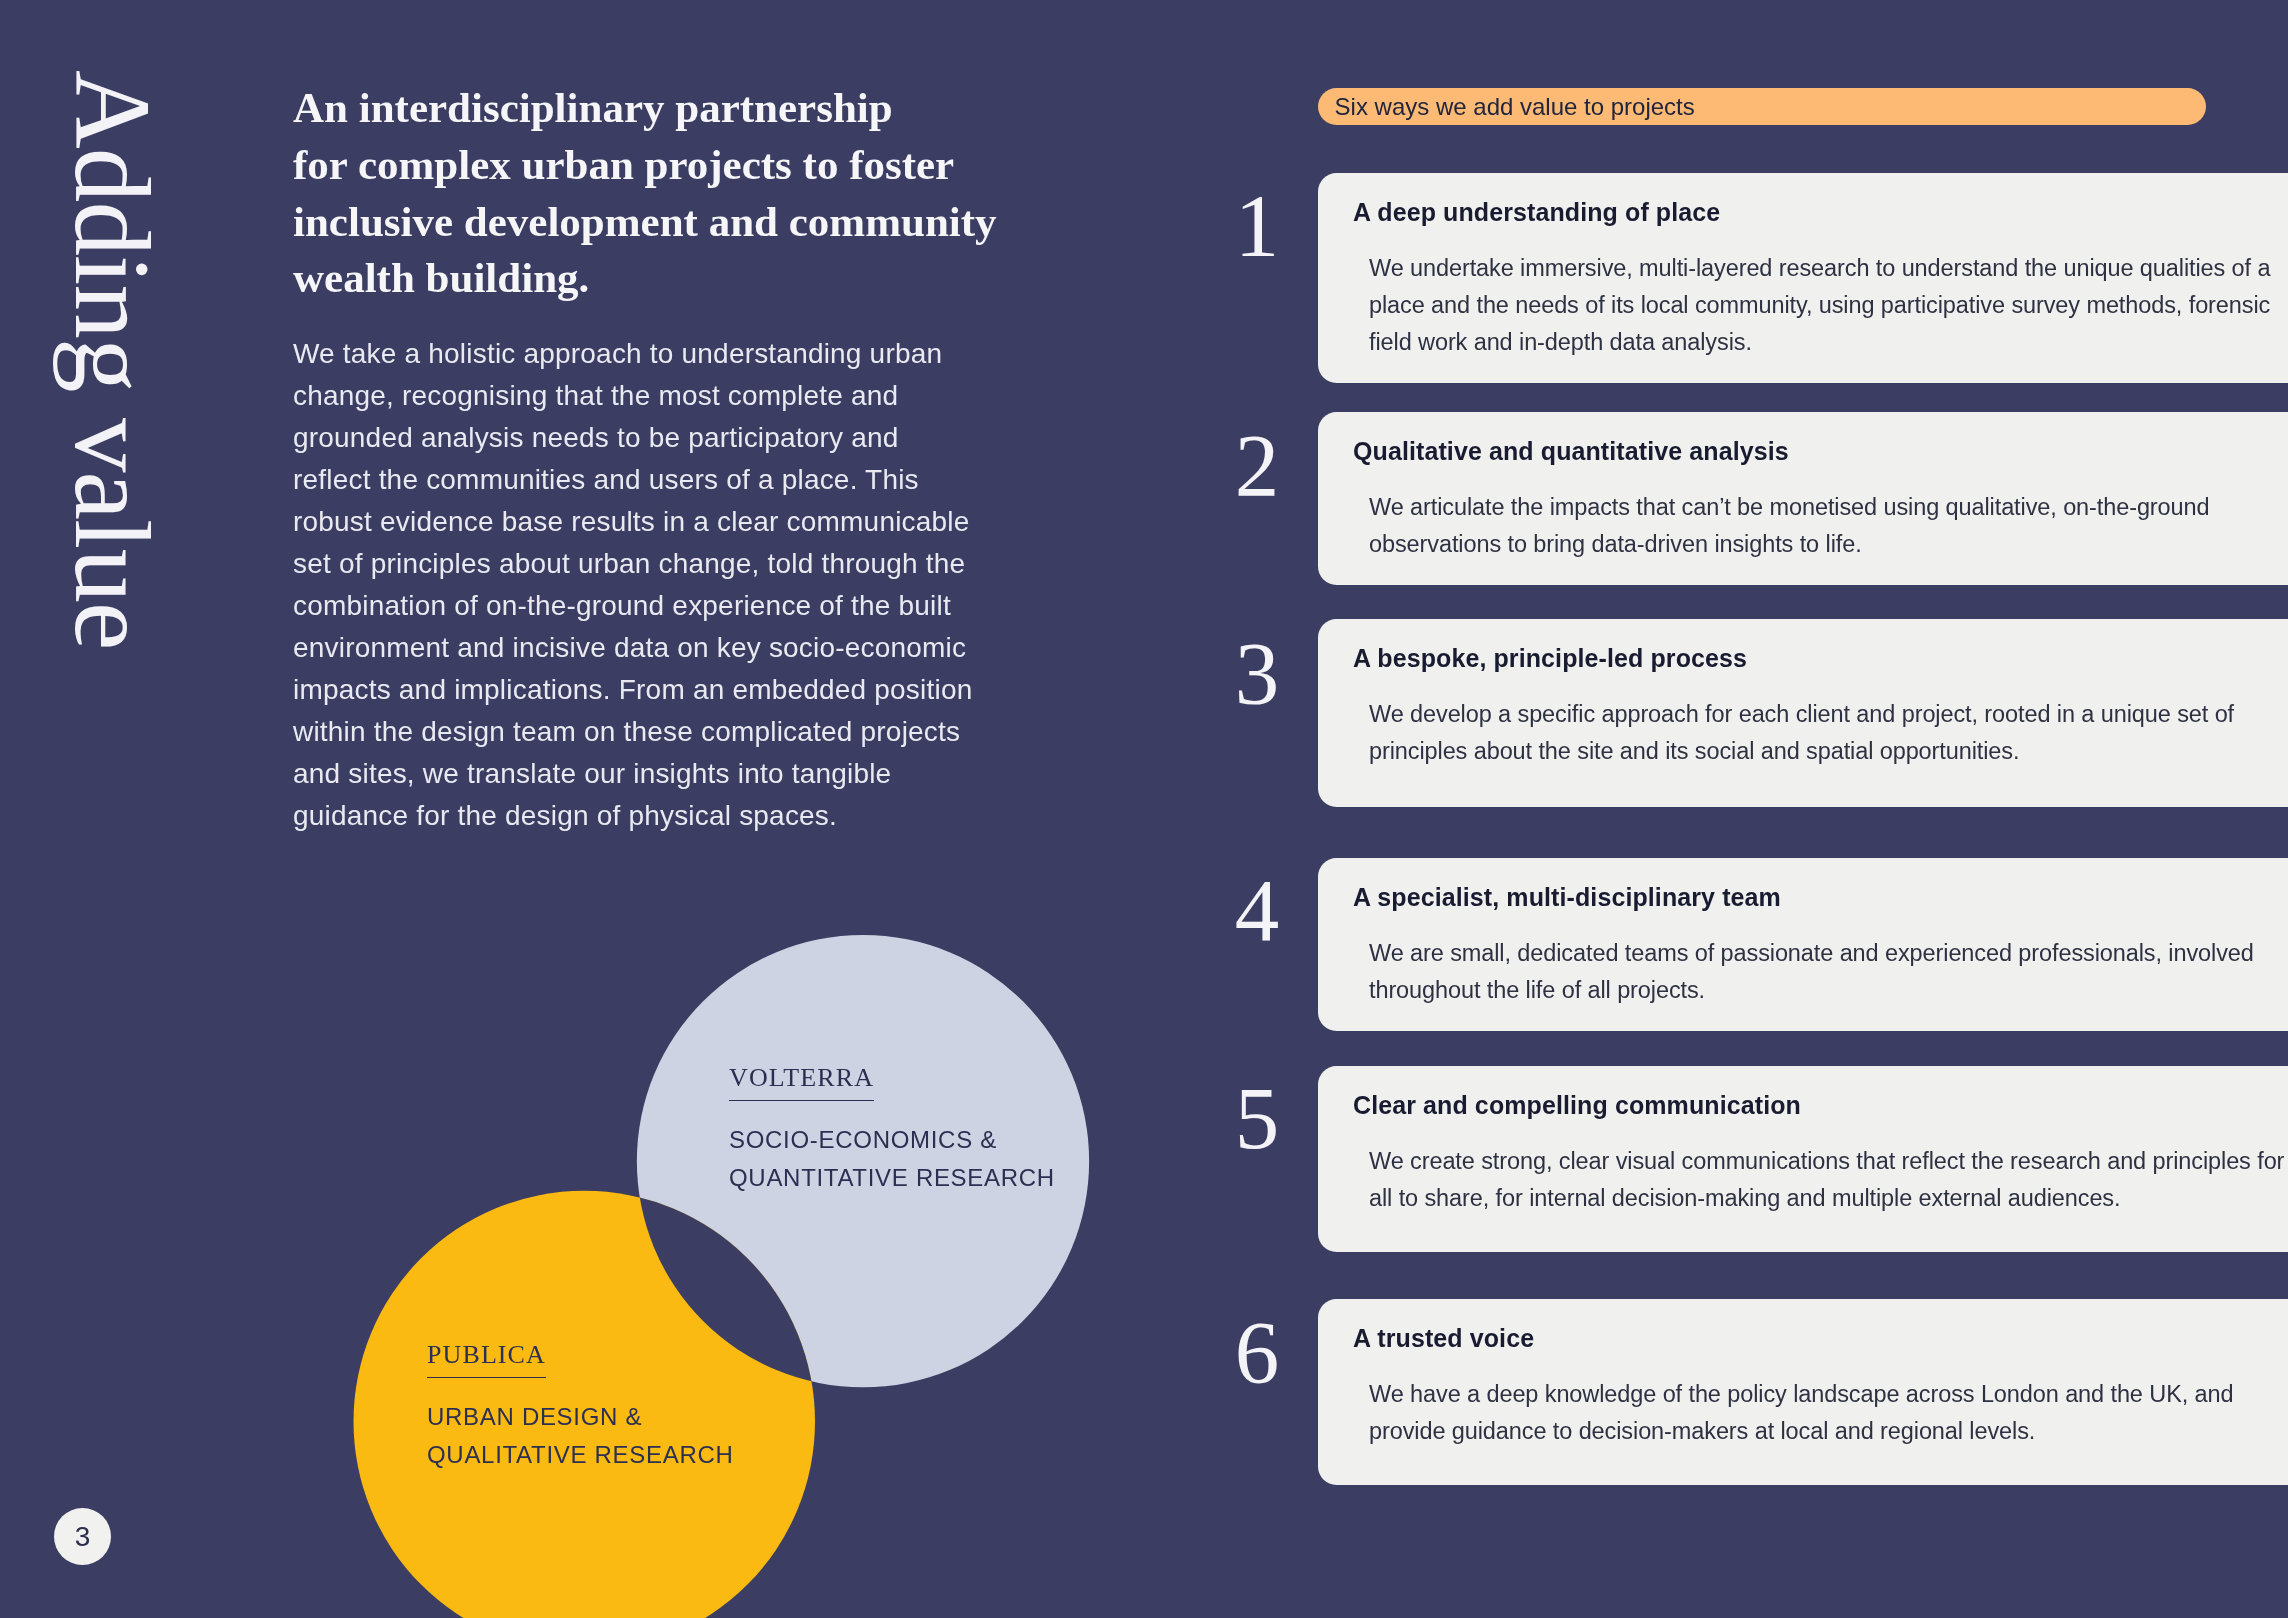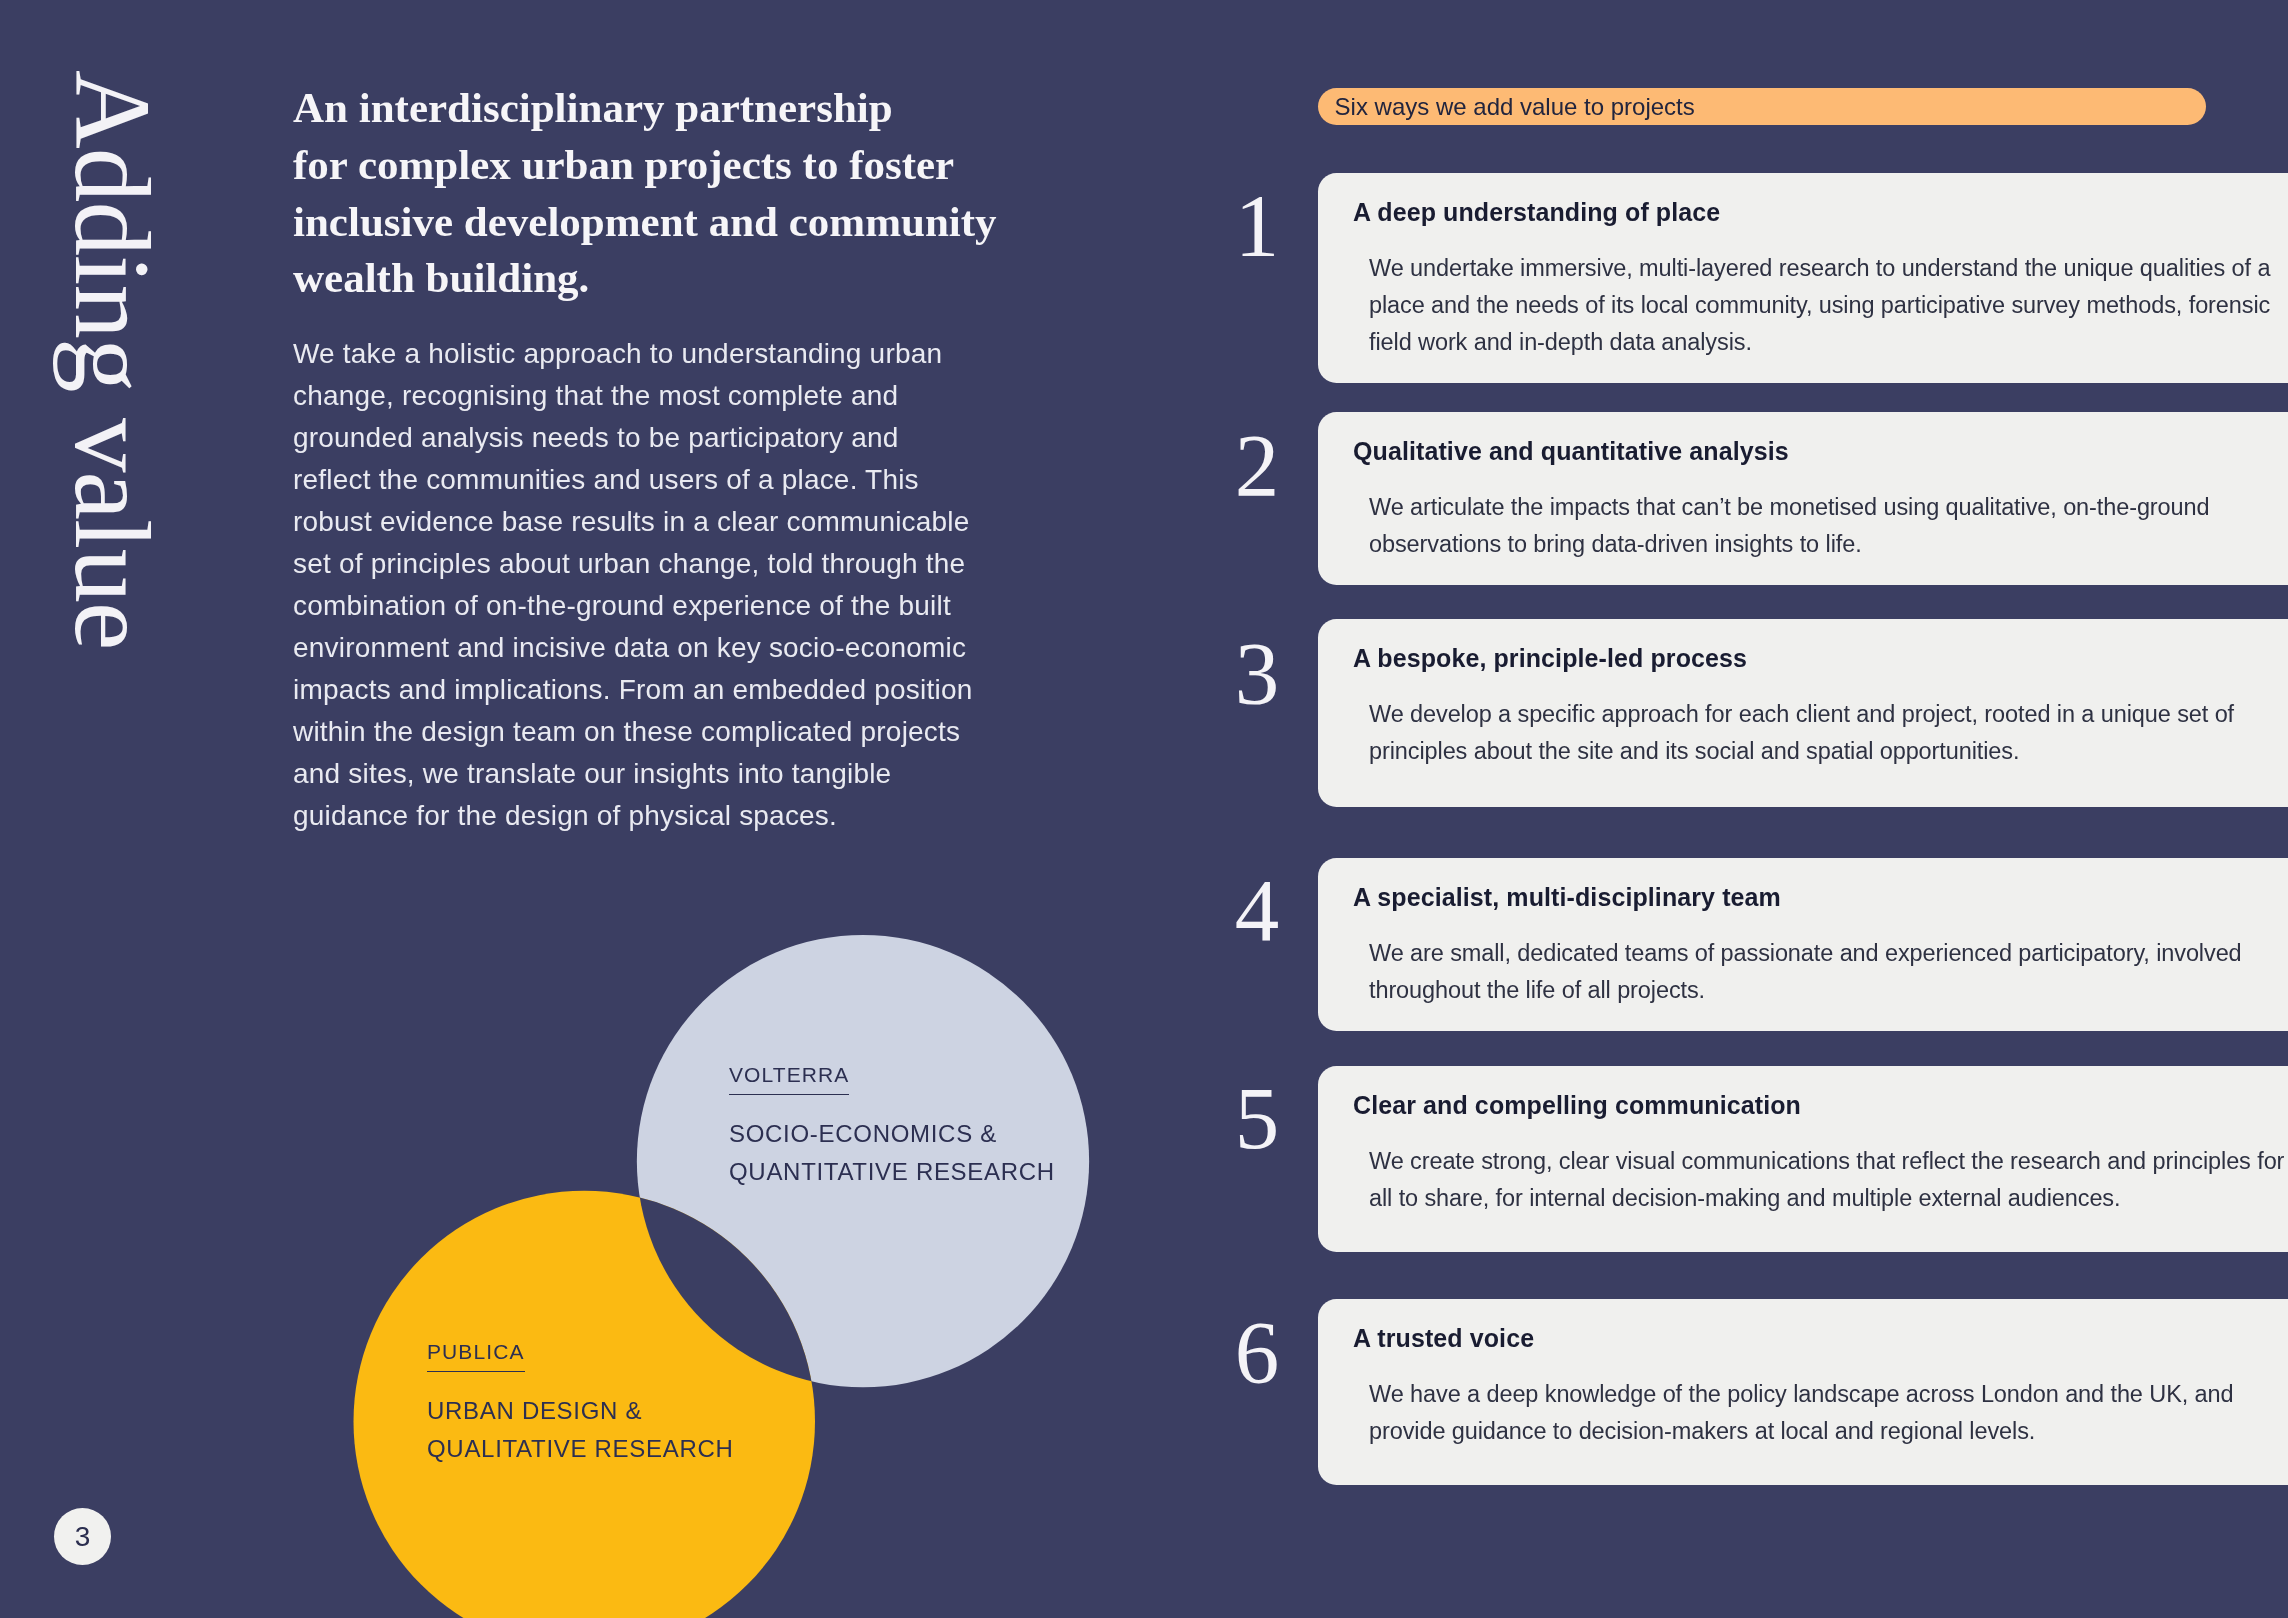--- a/index.html
+++ b/index.html
@@ -13,21 +13,21 @@
 
   
   .intro{position:absolute;left:293px;top:80px;width:877px;}
   .heading{margin:0;font-family:"Liberation Serif",serif;font-weight:600;font-size:43px;line-height:1.32;
         color:#f6f5f8;white-space:pre-line;}
   .lede{margin:26px 0 1px 0;font-size:28px;line-height:42px;color:#e9eaf1;white-space:pre-line;letter-spacing:0.2px;}
 
   
   .venn{position:absolute;left:0;top:0;width:2289px;height:1619px;display:block;}
   .venn-label{position:absolute;color:#2c2f51;}
-  .venn-name{display:inline-block;font-size:21px;letter-spacing:1.1px;border-bottom:1.8px solid #2c2f51;padding-bottom:6.5px;}
+  .venn-name{display:inline-block;font-size:26px;letter-spacing:1.1px;border-bottom:1.8px solid #2c2f51;padding-bottom:6.5px;font-family:Liberation Serif, serif;}
   .venn-desc{margin-top:20px;font-size:24px;line-height:38px;letter-spacing:0.7px;white-space:pre-line;}
   .volterra-label{left:729px;top:1063px;}
   .publica-label{left:427px;top:1340px;}
 
   
   .right-col{position:absolute;left:1318px;top:0;width:892px;height:1619px;}
   .pill{position:absolute;top:88px;left:0;width:888px;height:37px;background:#fdba74;border-radius:18.5px;
         display:flex;align-items:center;padding-left:16.6px;box-sizing:border-box;
         font-size:24px;color:#22253e;}
   .card{position:absolute;left:0;width:1004px;background:#f0f0ee;border-radius:18.5px;
@@ -113,21 +113,21 @@
 
     <div class="num n3">3</div>
     <div class="card c3">
       <h3>A bespoke, principle-led process</h3>
       <p>We develop a specific approach for each client and project, rooted in a unique set of principles about the site and its social and spatial opportunities.</p>
     </div>
 
     <div class="num n4">4</div>
     <div class="card c4">
       <h3>A specialist, multi-disciplinary team</h3>
-      <p>We are small, dedicated teams of passionate and experienced participatory, involved throughout the life of all projects.</p>
+      <p>We are small, dedicated teams of passionate and experienced professionals, involved throughout the life of all projects.</p>
     </div>
 
     <div class="num n5">5</div>
     <div class="card c5">
       <h3>Clear and compelling communication</h3>
       <p>We create strong, clear visual communications that reflect the research and principles for all to share, for internal decision-making and multiple external audiences.</p>
     </div>
 
     <div class="num n6">6</div>
     <div class="card c6">

